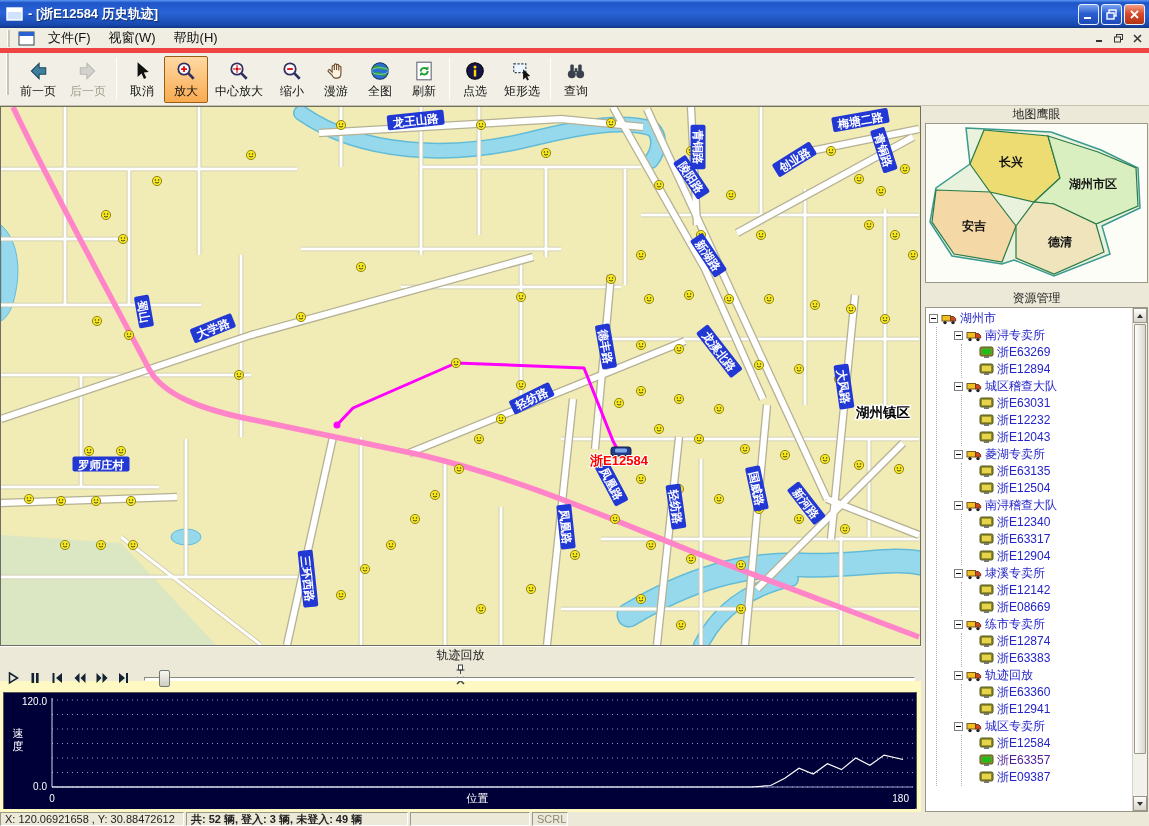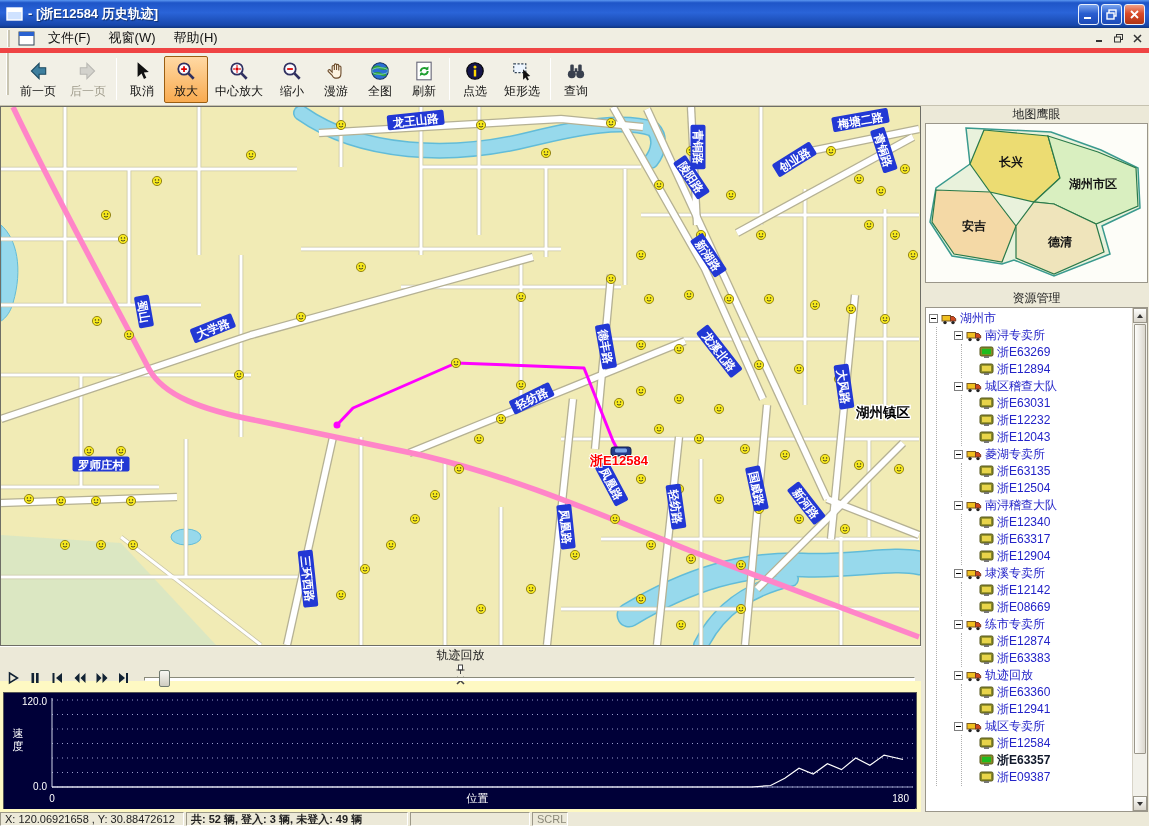--- a/index.html
+++ b/index.html
@@ -59,21 +59,21 @@
   .res{top:184px;bottom:0;}
 
   
   .tree{position:absolute;left:0;top:0;right:15px;bottom:0;overflow:hidden;padding:2px 0 0 3px;
     font-size:12px;}
   .tree-row{display:flex;align-items:center;height:17px;gap:3px;white-space:nowrap;}
   .tree-kids{padding-left:17px;border-left:1px dotted #b0b0b0;margin-left:7px;}
   .exp{width:9px;height:9px;border:1px solid #7e7e7e;background:#fff;position:relative;flex:0 0 auto;}
   .exp::before{content:"";position:absolute;left:1px;top:3px;width:5px;height:1px;background:#000;}
   .tree-label{color:#2323c8;}
-  .tree-label.hl{color:#0f172a;font-weight:bold;}
+  .tree-label.hl{color:#4c1d95;}
   .tree-ico{flex:0 0 auto;display:flex;}
 
   
   .sbar{position:absolute;right:0;top:0;bottom:0;width:15px;background:#f2f1ea;border-left:1px solid #d8d4c8;}
   .sb-btn{position:absolute;left:0;right:0;height:15px;background:linear-gradient(180deg,#fdfdfb,#d9d5cb);
     border:1px solid #9a968a;display:flex;align-items:center;justify-content:center;}
   .sb-btn.up{top:0;} .sb-btn.down{bottom:0;}
   .tri-up{width:0;height:0;border-left:3px solid transparent;border-right:3px solid transparent;border-bottom:4px solid #333;}
   .tri-dn{width:0;height:0;border-left:3px solid transparent;border-right:3px solid transparent;border-top:4px solid #333;}
   .sb-thumb{position:absolute;left:1px;right:1px;top:16px;height:430px;border:1px solid #9a968a;

